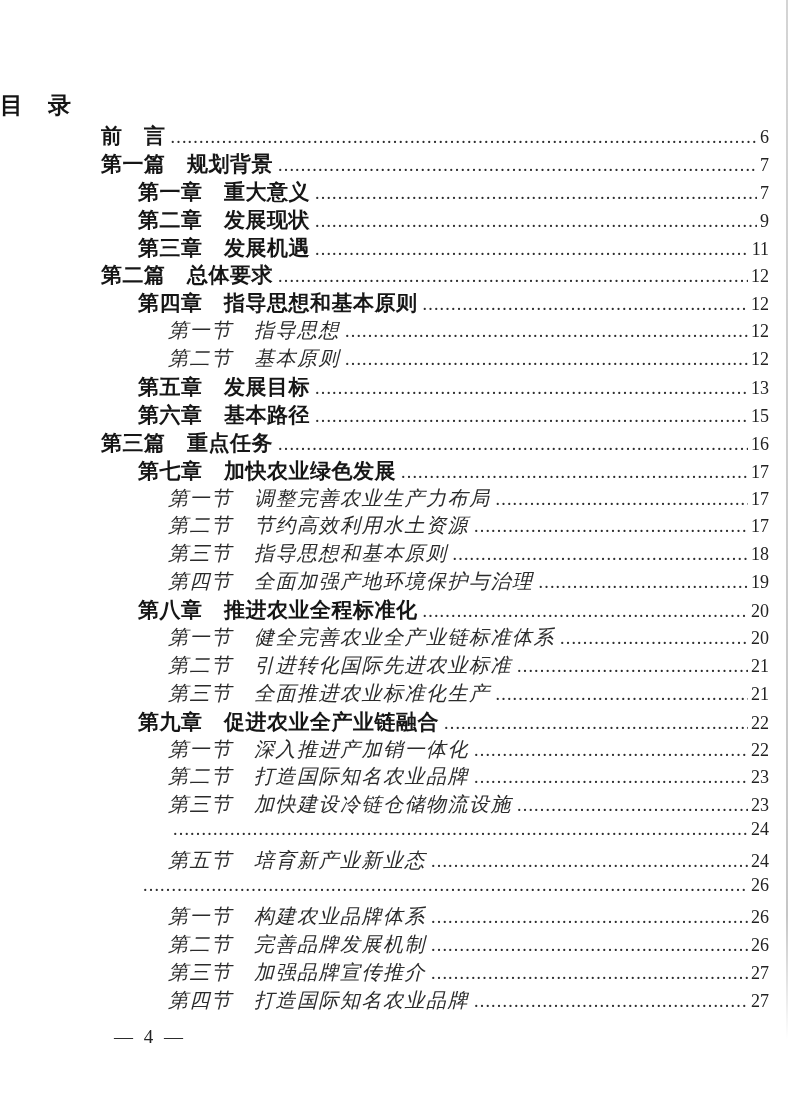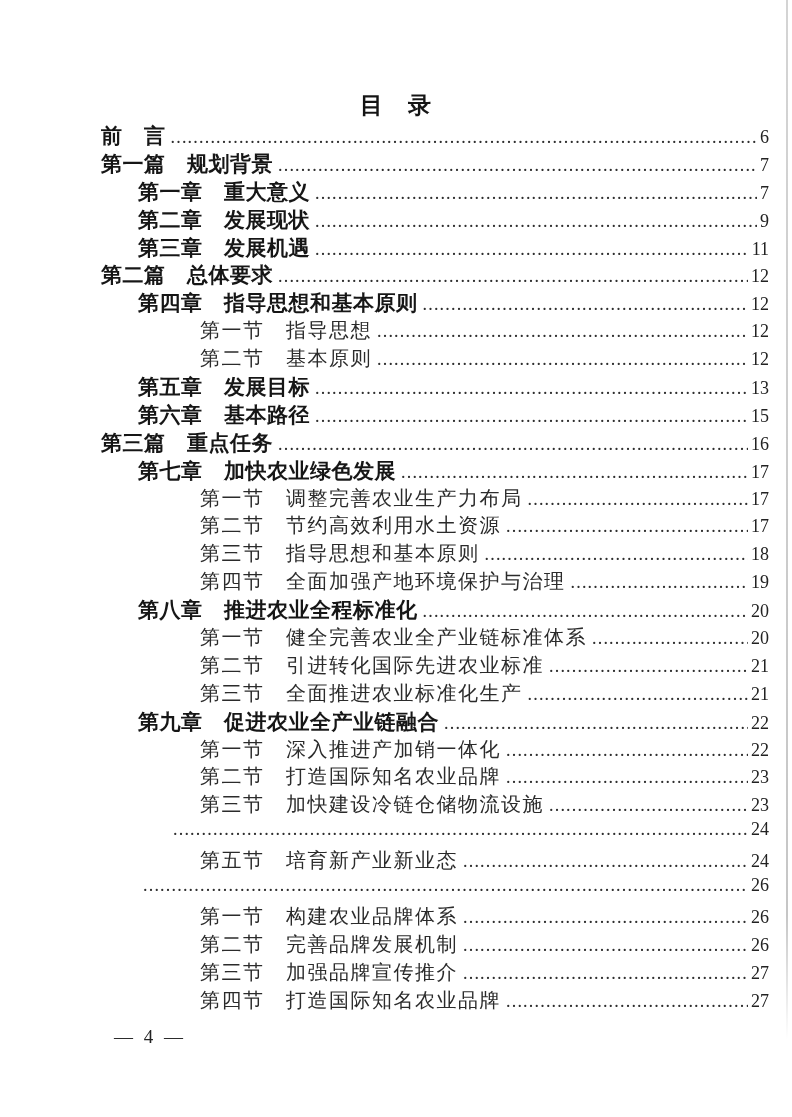--- a/index.html
+++ b/index.html
@@ -12,21 +12,21 @@
   }
   .page { position:absolute; inset:0; background:#ffffff; }
 
   .scan-edge {
     position:absolute; left:786px; top:0; width:2px; height:1040px;
     background:linear-gradient(to bottom, #d4d4d4 0%, #c6c6c6 88%, rgba(255,255,255,0) 100%);
   }
 
   .doc-title {
     position:absolute; top:90px; left:0; width:100%;
-    margin:0; text-align:center;
+    margin:0; text-align:left;
     font-family:"Liberation Sans", sans-serif;
     font-weight:700; font-size:23px; color:#141414;
     letter-spacing:1px;
   }
 
   .toc {
     position:absolute; left:101px; top:122px; width:668px;
   }
   .row {
     display:flex; align-items:baseline;
@@ -39,24 +39,23 @@
     font-family:"Liberation Sans", sans-serif;
     font-weight:700; font-size:21px; color:#161616;
     letter-spacing:0.5px;
   }
   .row.l1 { padding-left:37px; }
 
   
   .row.l2 { padding-left:67px; }
   .row.l2 .txt {
     font-family:"Liberation Serif", serif;
-    font-weight:400;
+    font-style:italic; font-weight:400;
     font-size:20px; color:#2b2b2b;
     letter-spacing:1.5px;
-    margin-left:32px;
   }
 
   .leader {
     flex:1 1 auto; overflow:hidden; white-space:nowrap;
     margin:0 3px 0 5px;
     font-family:"Liberation Serif", serif;
     font-size:18px; color:#2f2f2f; letter-spacing:1.2px;
   }
   .leader::after {
     content:"..........................................................................................................................................................";

